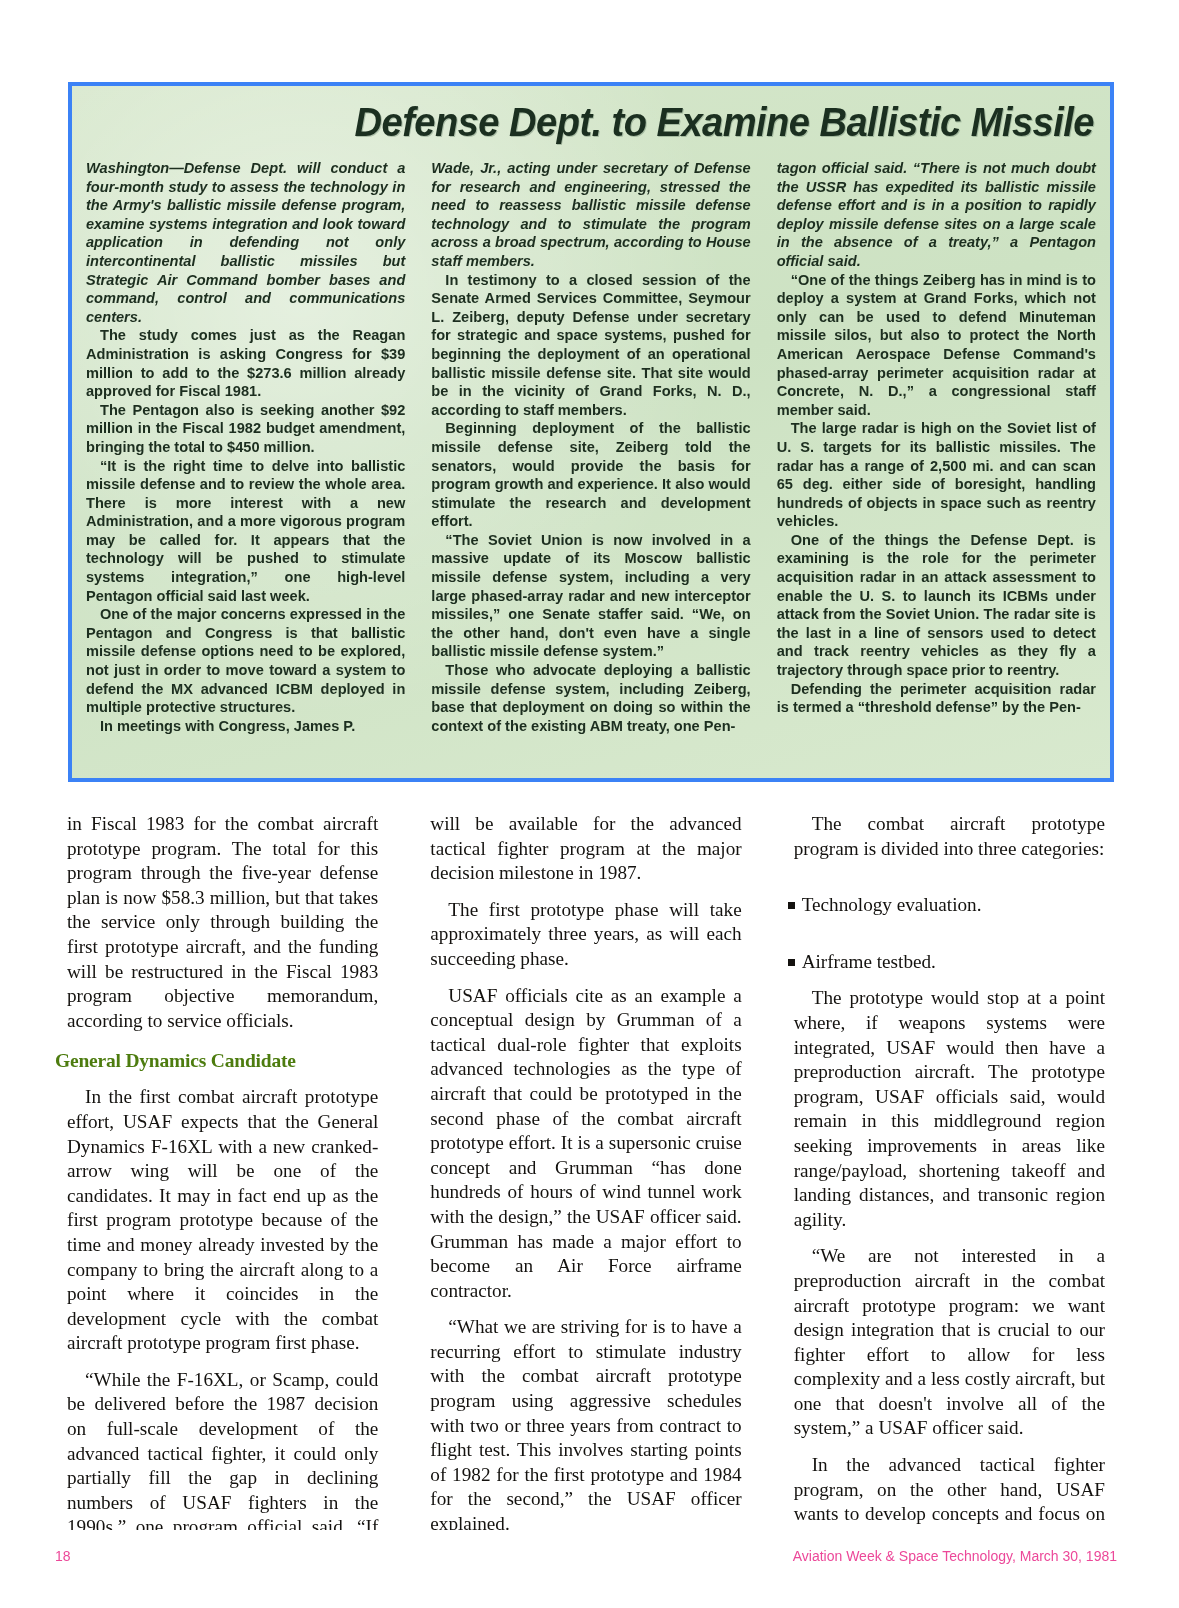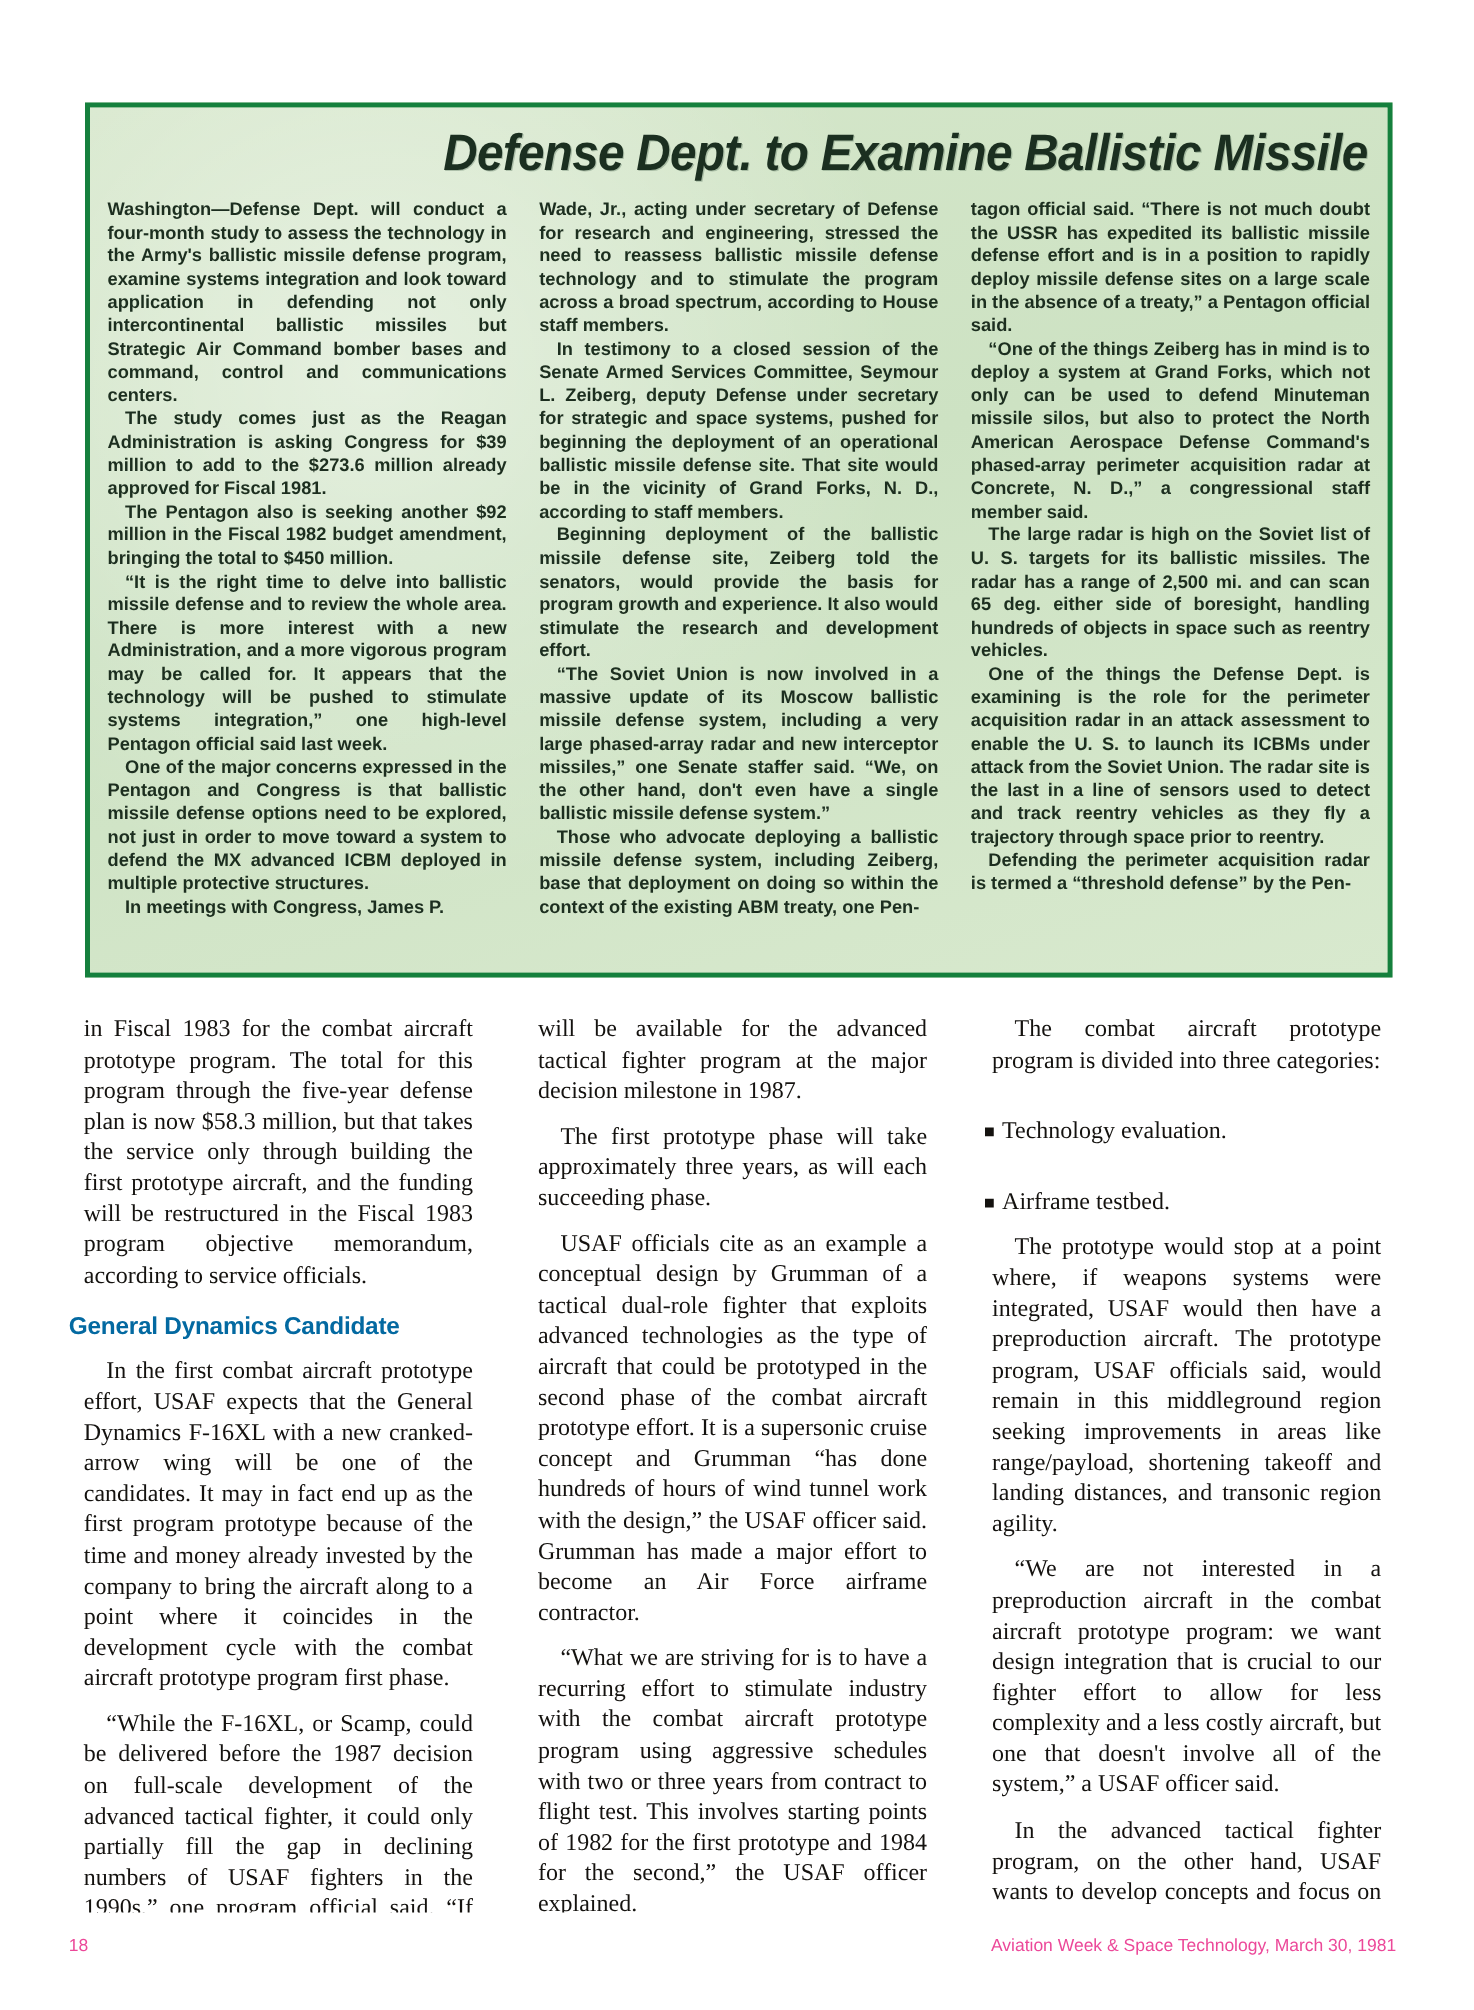--- a/index.html
+++ b/index.html
@@ -14,21 +14,21 @@
   }
 
   
   #feature-box {
     position: absolute;
     left: 68px;
     top: 82px;
     width: 1046px;
     height: 700px;
     background: #d2e4c8;
-    border: 4px solid #15803d;
+    border: 4px solid #3b82f6;
     padding: 10px 14px 8px 14px;
     overflow: hidden;
   }
   #feature-box .inner-bg {
     position:absolute; inset:0;
     background:
       radial-gradient(circle at 22% 30%, rgba(255,255,255,0.45) 0%, rgba(255,255,255,0) 45%),
       linear-gradient(165deg, #d6e7cb 0%, #cde2c3 45%, #d8e9ce 100%);
     pointer-events:none;
   }
@@ -60,21 +60,21 @@
     font-family: "Liberation Sans", sans-serif;
     font-weight: bold;
     font-size: 14.6px;
     line-height: 18.6px;
     color: #1c2e1f;
     text-align: justify;
     text-justify: inter-word;
     hyphens: none;
   }
   #feature-cols .fcol p { margin: 0; text-indent: 14px; }
-  #feature-cols .fcol p.first { text-indent: 0; }
+  #feature-cols .fcol p.first { text-indent: 0; font-style: italic; }
 
   
   #body-cols {
     position: absolute;
     left: 55px;
     top: 800px;
     width: 1062px;
     height: 730px;
     display: flex;
     gap: 28px;
@@ -85,26 +85,26 @@
     font-size: 19.2px;
     line-height: 24.6px;
     color: #14120f;
     text-align: justify;
     text-justify: inter-word;
     overflow: hidden;
   }
   #body-cols .bcol p { margin: 12px; text-indent: 18px; }
   #body-cols .bcol p.cont { text-indent: 0; }
   #body-cols h3.subhead {
-    font-family: Liberation Sans, sans-serif;
+    font-family: Liberation Serif, serif;
     font-weight: bold;
     font-size: 19.5px;
     line-height: 24px;
     margin: 16px 0 10px 0;
-    color: #0369a1;
+    color: #4d7c0f;
     letter-spacing: -0.2px;
   }
   #body-cols ul.bullets { list-style: none; margin: 0; padding: 0; }
   #body-cols ul.bullets li {
     text-indent: 0;
     padding-left: 20px;
     position: relative;
     text-align: justify;
     margin-top: 32px;
   }

